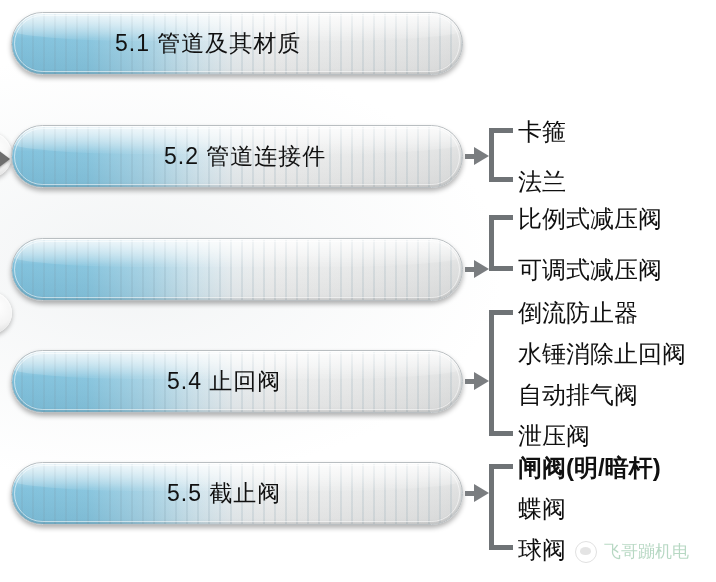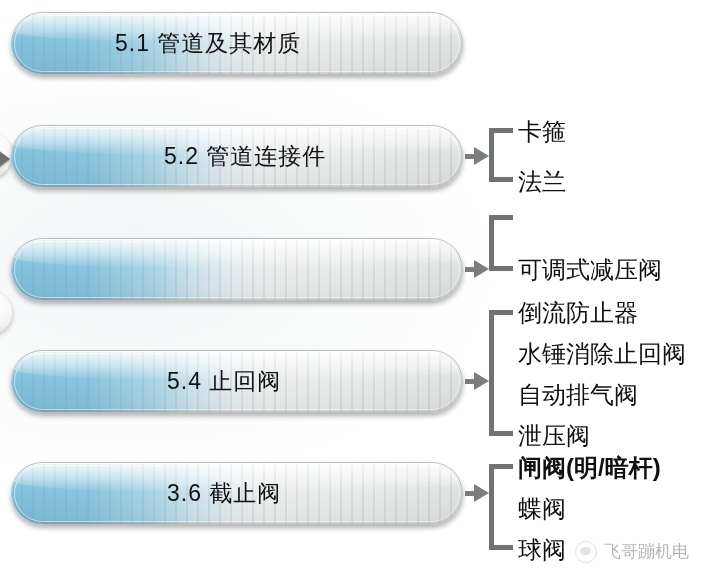--- a/index.html
+++ b/index.html
@@ -122,21 +122,21 @@
     white-space:nowrap;
     line-height:1;
     font-family:"Liberation Sans","DejaVu Sans",sans-serif;
   }
 
   
   #watermark{
     position:absolute;
     display:flex;align-items:center;gap:7px;
     opacity:.30;
-    color:#000000;
+    color:#15803d;
     font-size:17px;
     white-space:nowrap;
     font-family:Liberation Serif, serif;
     justify-content:flex-end;
   }
   #watermark .wm-logo{
     width:20px;height:20px;border-radius:50%;
     border:1.5px solid #9a9a9a;
     position:relative;flex:0 0 auto;
   }
@@ -174,39 +174,40 @@
   <div class="leaf" style="left:518px;top:120px;">卡箍</div>
   <div class="leaf" style="left:518px;top:170px;">法兰</div>
 
   <div class="pill" style="left:11px;top:238px;width:452px;">
     <div class="gloss"></div>
     <div class="rim"></div>
   </div>
   <div class="arrow-tail" style="left:465px;top:267px;width:10px;"></div>
   <div class="arrow" style="left:474px;top:260px;"></div>
   <div class="bracket" style="left:489px;top:215px;width:24px;height:56px;"></div>
+  <div class="leaf" style="left:518px;top:207px;">比例式减压阀</div>
   <div class="leaf" style="left:518px;top:258px;">可调式减压阀</div>
 
   <div class="pill" style="left:11px;top:350px;width:452px;">
     <div class="gloss"></div>
     <div class="rim"></div>
     <div class="label" style="left:155px;">5.4  止回阀</div>
   </div>
   <div class="arrow-tail" style="left:465px;top:379px;width:10px;"></div>
   <div class="arrow" style="left:474px;top:372px;"></div>
   <div class="bracket" style="left:489px;top:310px;width:24px;height:126px;"></div>
   <div class="leaf" style="left:518px;top:342px;">水锤消除止回阀</div>
   <div class="leaf" style="left:518px;top:301px;">倒流防止器</div>
   <div class="leaf" style="left:518px;top:383px;">自动排气阀</div>
   <div class="leaf" style="left:518px;top:424px;">泄压阀</div>
 
   <div class="pill" style="left:11px;top:462px;width:452px;">
     <div class="gloss"></div>
     <div class="rim"></div>
-    <div class="label" style="left:155px;">3.6  截止阀</div>
+    <div class="label" style="left:155px;">5.5  截止阀</div>
   </div>
   <div class="arrow-tail" style="left:465px;top:491px;width:10px;"></div>
   <div class="arrow" style="left:474px;top:484px;"></div>
   <div class="bracket" style="left:489px;top:464px;width:24px;height:86px;"></div>
   <div class="leaf" style="left:518px;top:456px;font-weight:bold;">闸阀(明/暗杆)</div>
   <div class="leaf" style="left:518px;top:497px;">蝶阀</div>
   <div class="leaf" style="left:518px;top:538px;">球阀</div>
 
   <div id="watermark" style="left:575px;top:540px;">
     <span class="wm-logo"></span>

